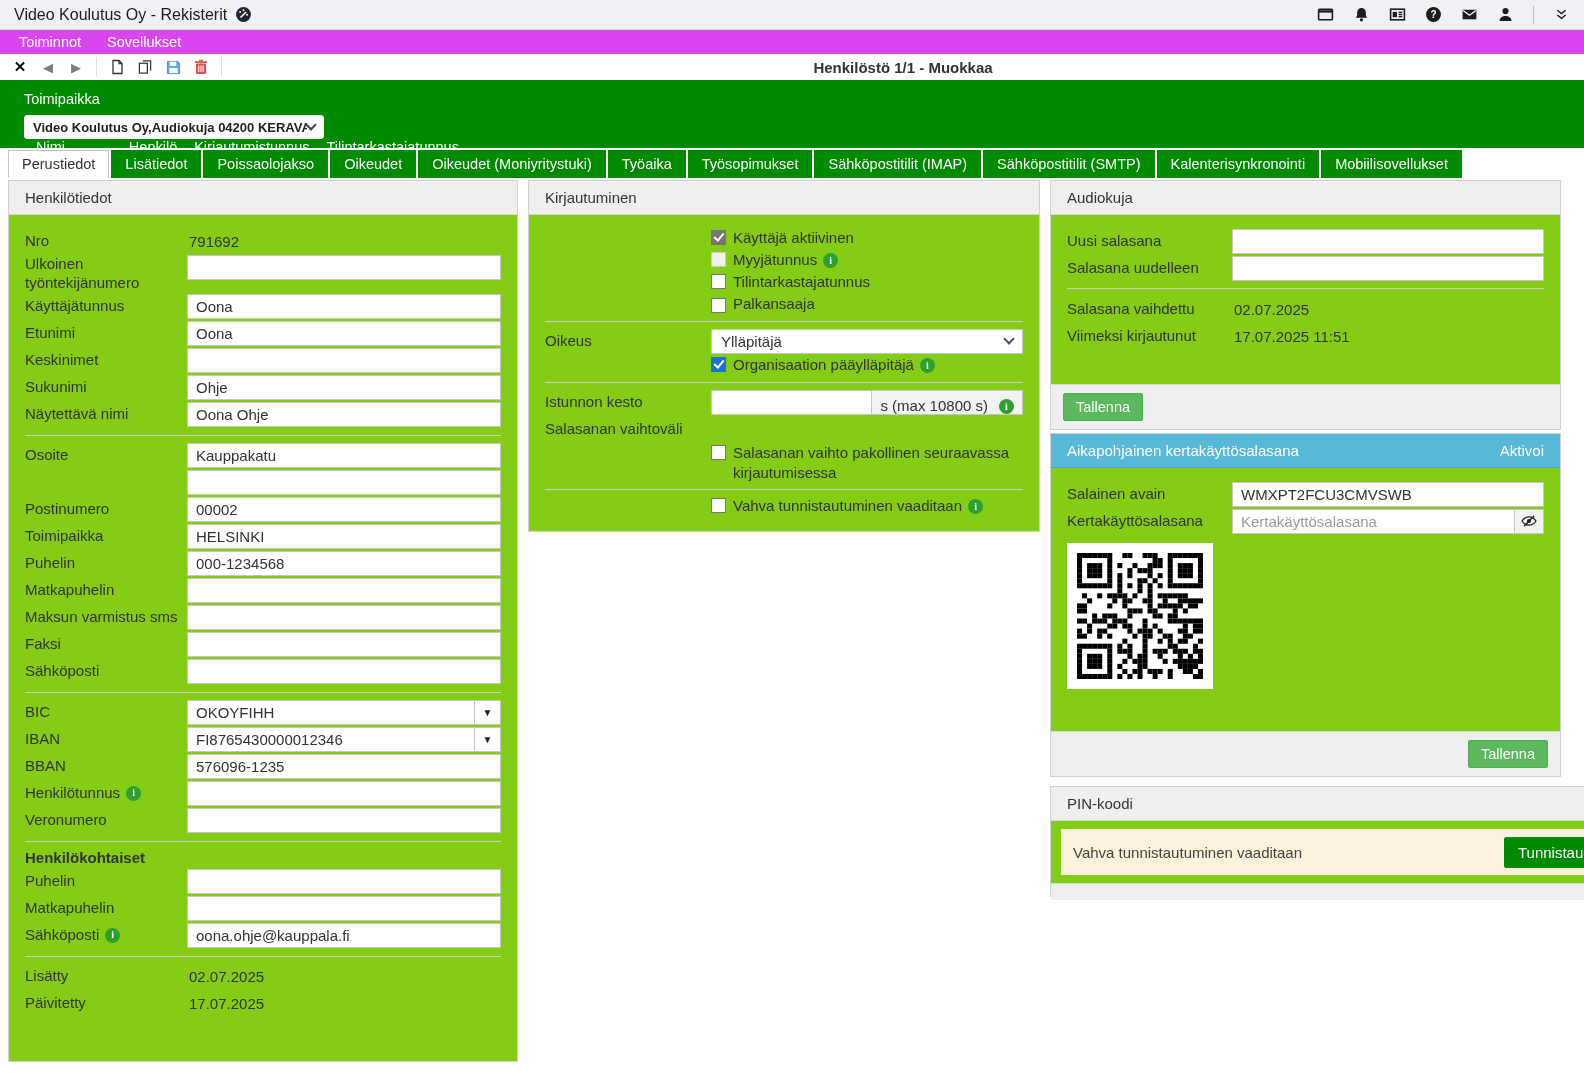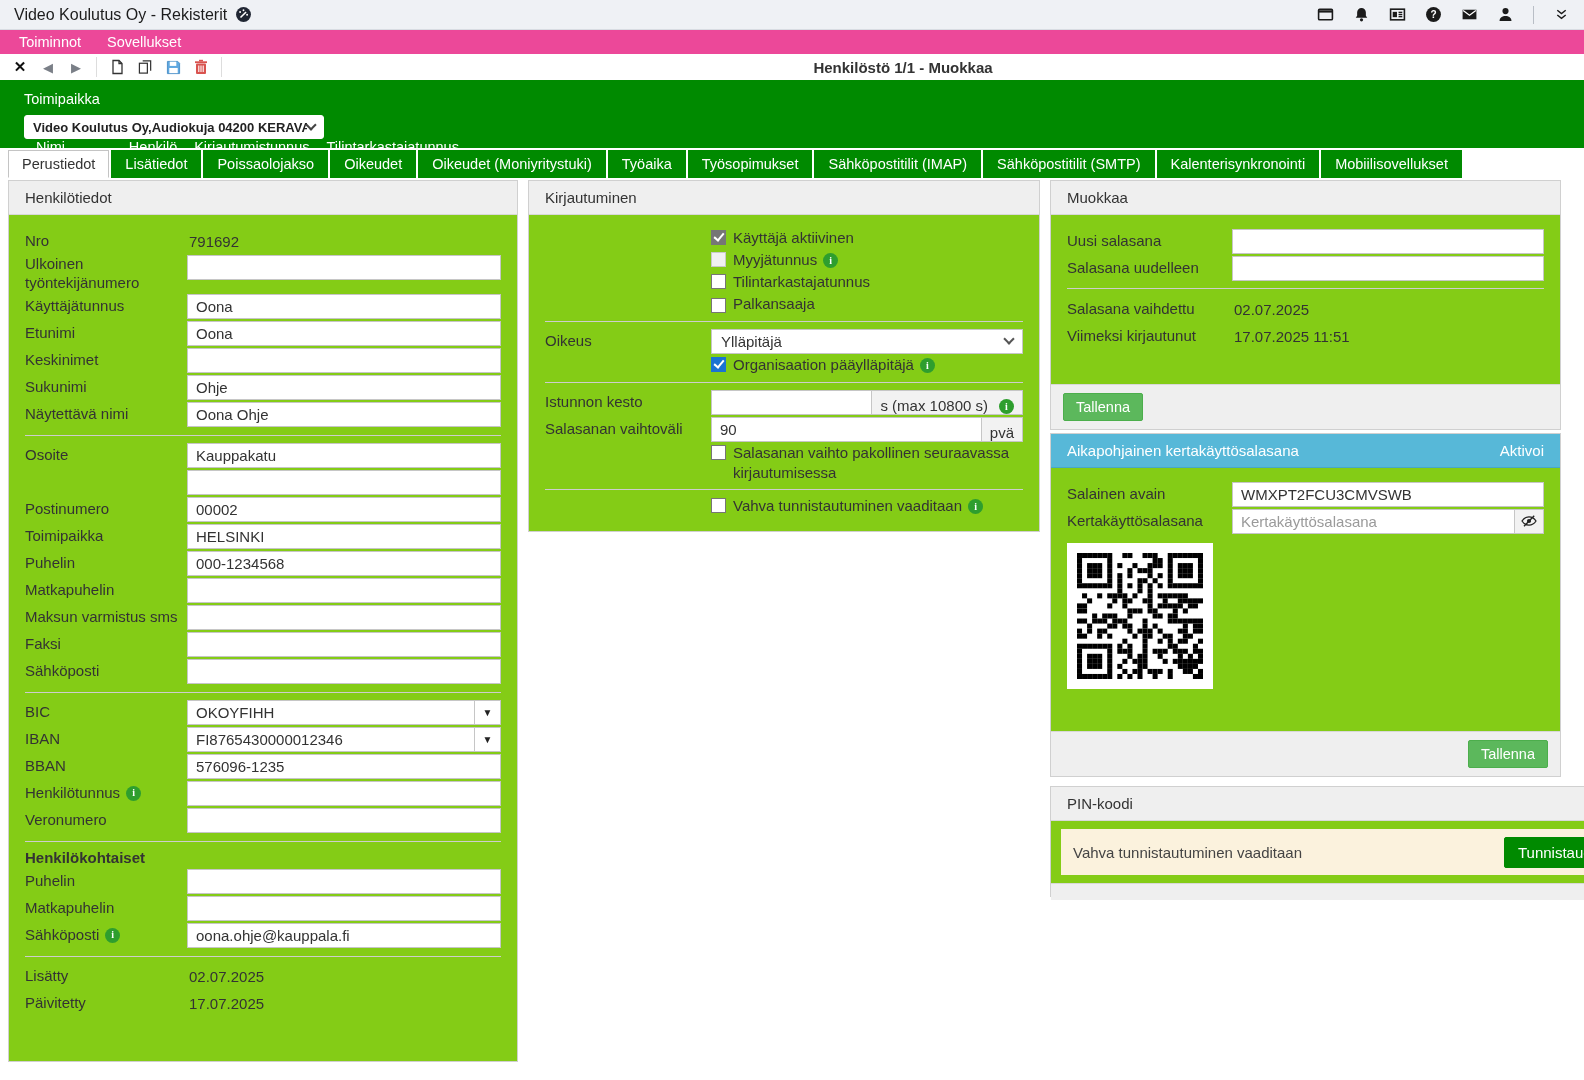--- a/index.html
+++ b/index.html
@@ -9,21 +9,21 @@
   
   .titlebar { position:absolute; left:0; top:0; width:1584px; height:30px;
     background:#eff1f5; border-bottom:1px solid #d8dce2; display:flex; align-items:center; padding:0 14px; }
   .titlebar .ttl { font-size:16px; color:#1c1c1c; }
   .gaugewrap { margin-left:8px; display:flex; align-items:center; }
   .ticons { margin-left:auto; display:flex; align-items:center; gap:19px; }
   .ticons .ic { width:17px; height:17px; display:flex; align-items:center; justify-content:center; cursor:pointer; }
   .tsep { width:1px; height:18px; background:#b9bec6; }
 
   
-  .menubar { position:absolute; left:0; top:30px; width:1584px; height:24px; background:#ec4899;
+  .menubar { position:absolute; left:0; top:30px; width:1584px; height:24px; background:#d946ef;
     display:flex; align-items:center; padding-left:6px; }
   .menubar .mi { color:#fff; font-size:14.5px; padding:0 13px; line-height:24px; cursor:pointer; }
 
   
   .toolbar { position:absolute; left:0; top:54px; width:1584px; height:26px; background:#fff;
     display:flex; align-items:center; }
   .tgroup { display:flex; align-items:center; gap:6px; padding:0 9px; height:20px; border-right:1px solid #ddd; }
   .tbtn { width:22px; height:22px; display:flex; align-items:center; justify-content:center; cursor:pointer; }
   .tbtn.x { font-size:15px; font-weight:bold; color:#111; }
   .tbtn.arr { color:#7a7f87; font-size:13px; }
@@ -552,26 +552,20 @@
           <span class="addon">
             <span>s (max 10800 s)</span>
             <span class="info">i</span>
           </span>
         </div>
       </div>
       <div class="frow">
         <div class="flabel">
           <span>Salasanan vaihtoväli</span>
         </div>
-        <div class="fctl">
-          <input class="txt" value="90" style="">
-          <span class="addon">
-            <span>pvä</span>
-          </span>
-        </div>
       </div>
       <div class="frow crow">
         <div class="flabel"></div>
         <div class="fctl" style="flex-wrap: nowrap; align-items: flex-start;">
           <span class="cb "></span>
           <span class="cblab">Salasanan vaihto pakollinen seuraavassa kirjautumisessa</span>
         </div>
       </div>
       <div class="hr"></div>
       <div class="frow crow">
@@ -579,21 +573,21 @@
         <div class="fctl" style="align-items: flex-start;">
           <span class="cb "></span>
           <span class="cblab">Vahva tunnistautuminen vaaditaan</span>
           <span class="info" style="margin-top: 3px;">i</span>
         </div>
       </div>
     </div>
 </div>
 
 <div class="panel panel-pass w-right">
-  <div class="panel-h">Muokkaa</div>
+  <div class="panel-h">Audiokuja</div>
   <div class="panel-b" id="rows-salasana">
       <div class="frow">
         <div class="flabel">
           <span>Uusi salasana</span>
         </div>
         <div class="fctl">
           <input class="txt" style="">
         </div>
       </div>
       <div class="frow">

